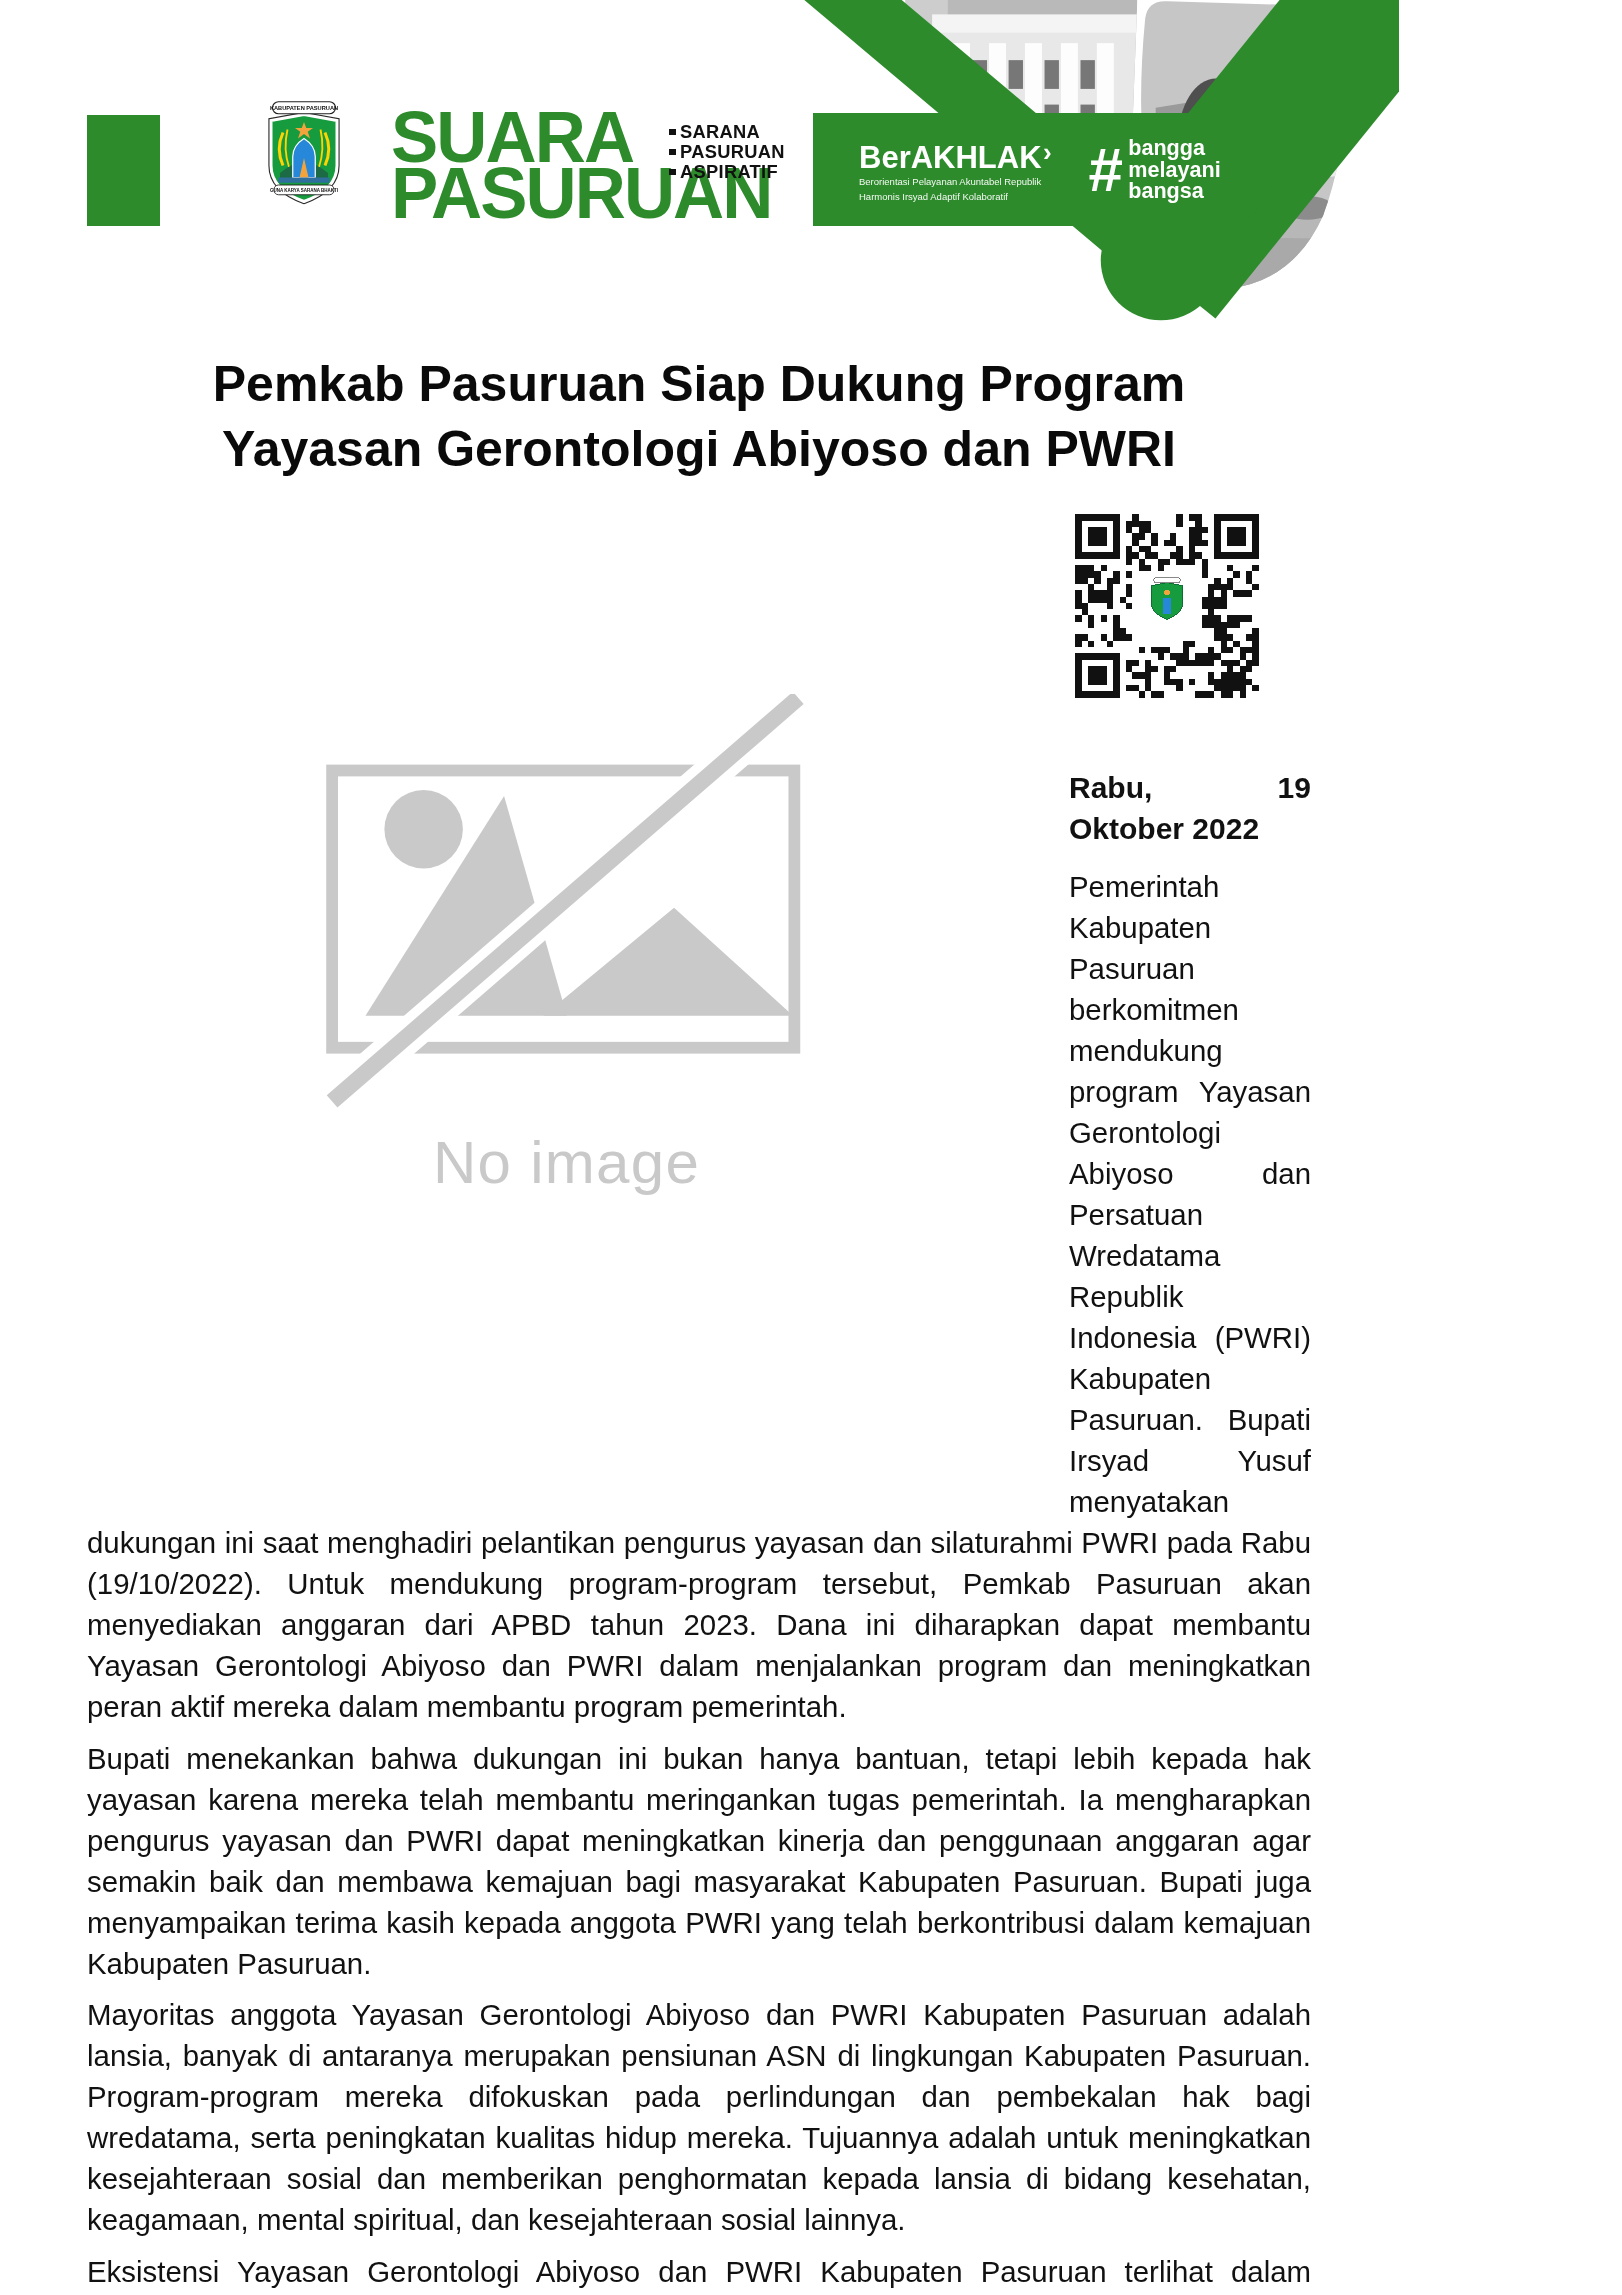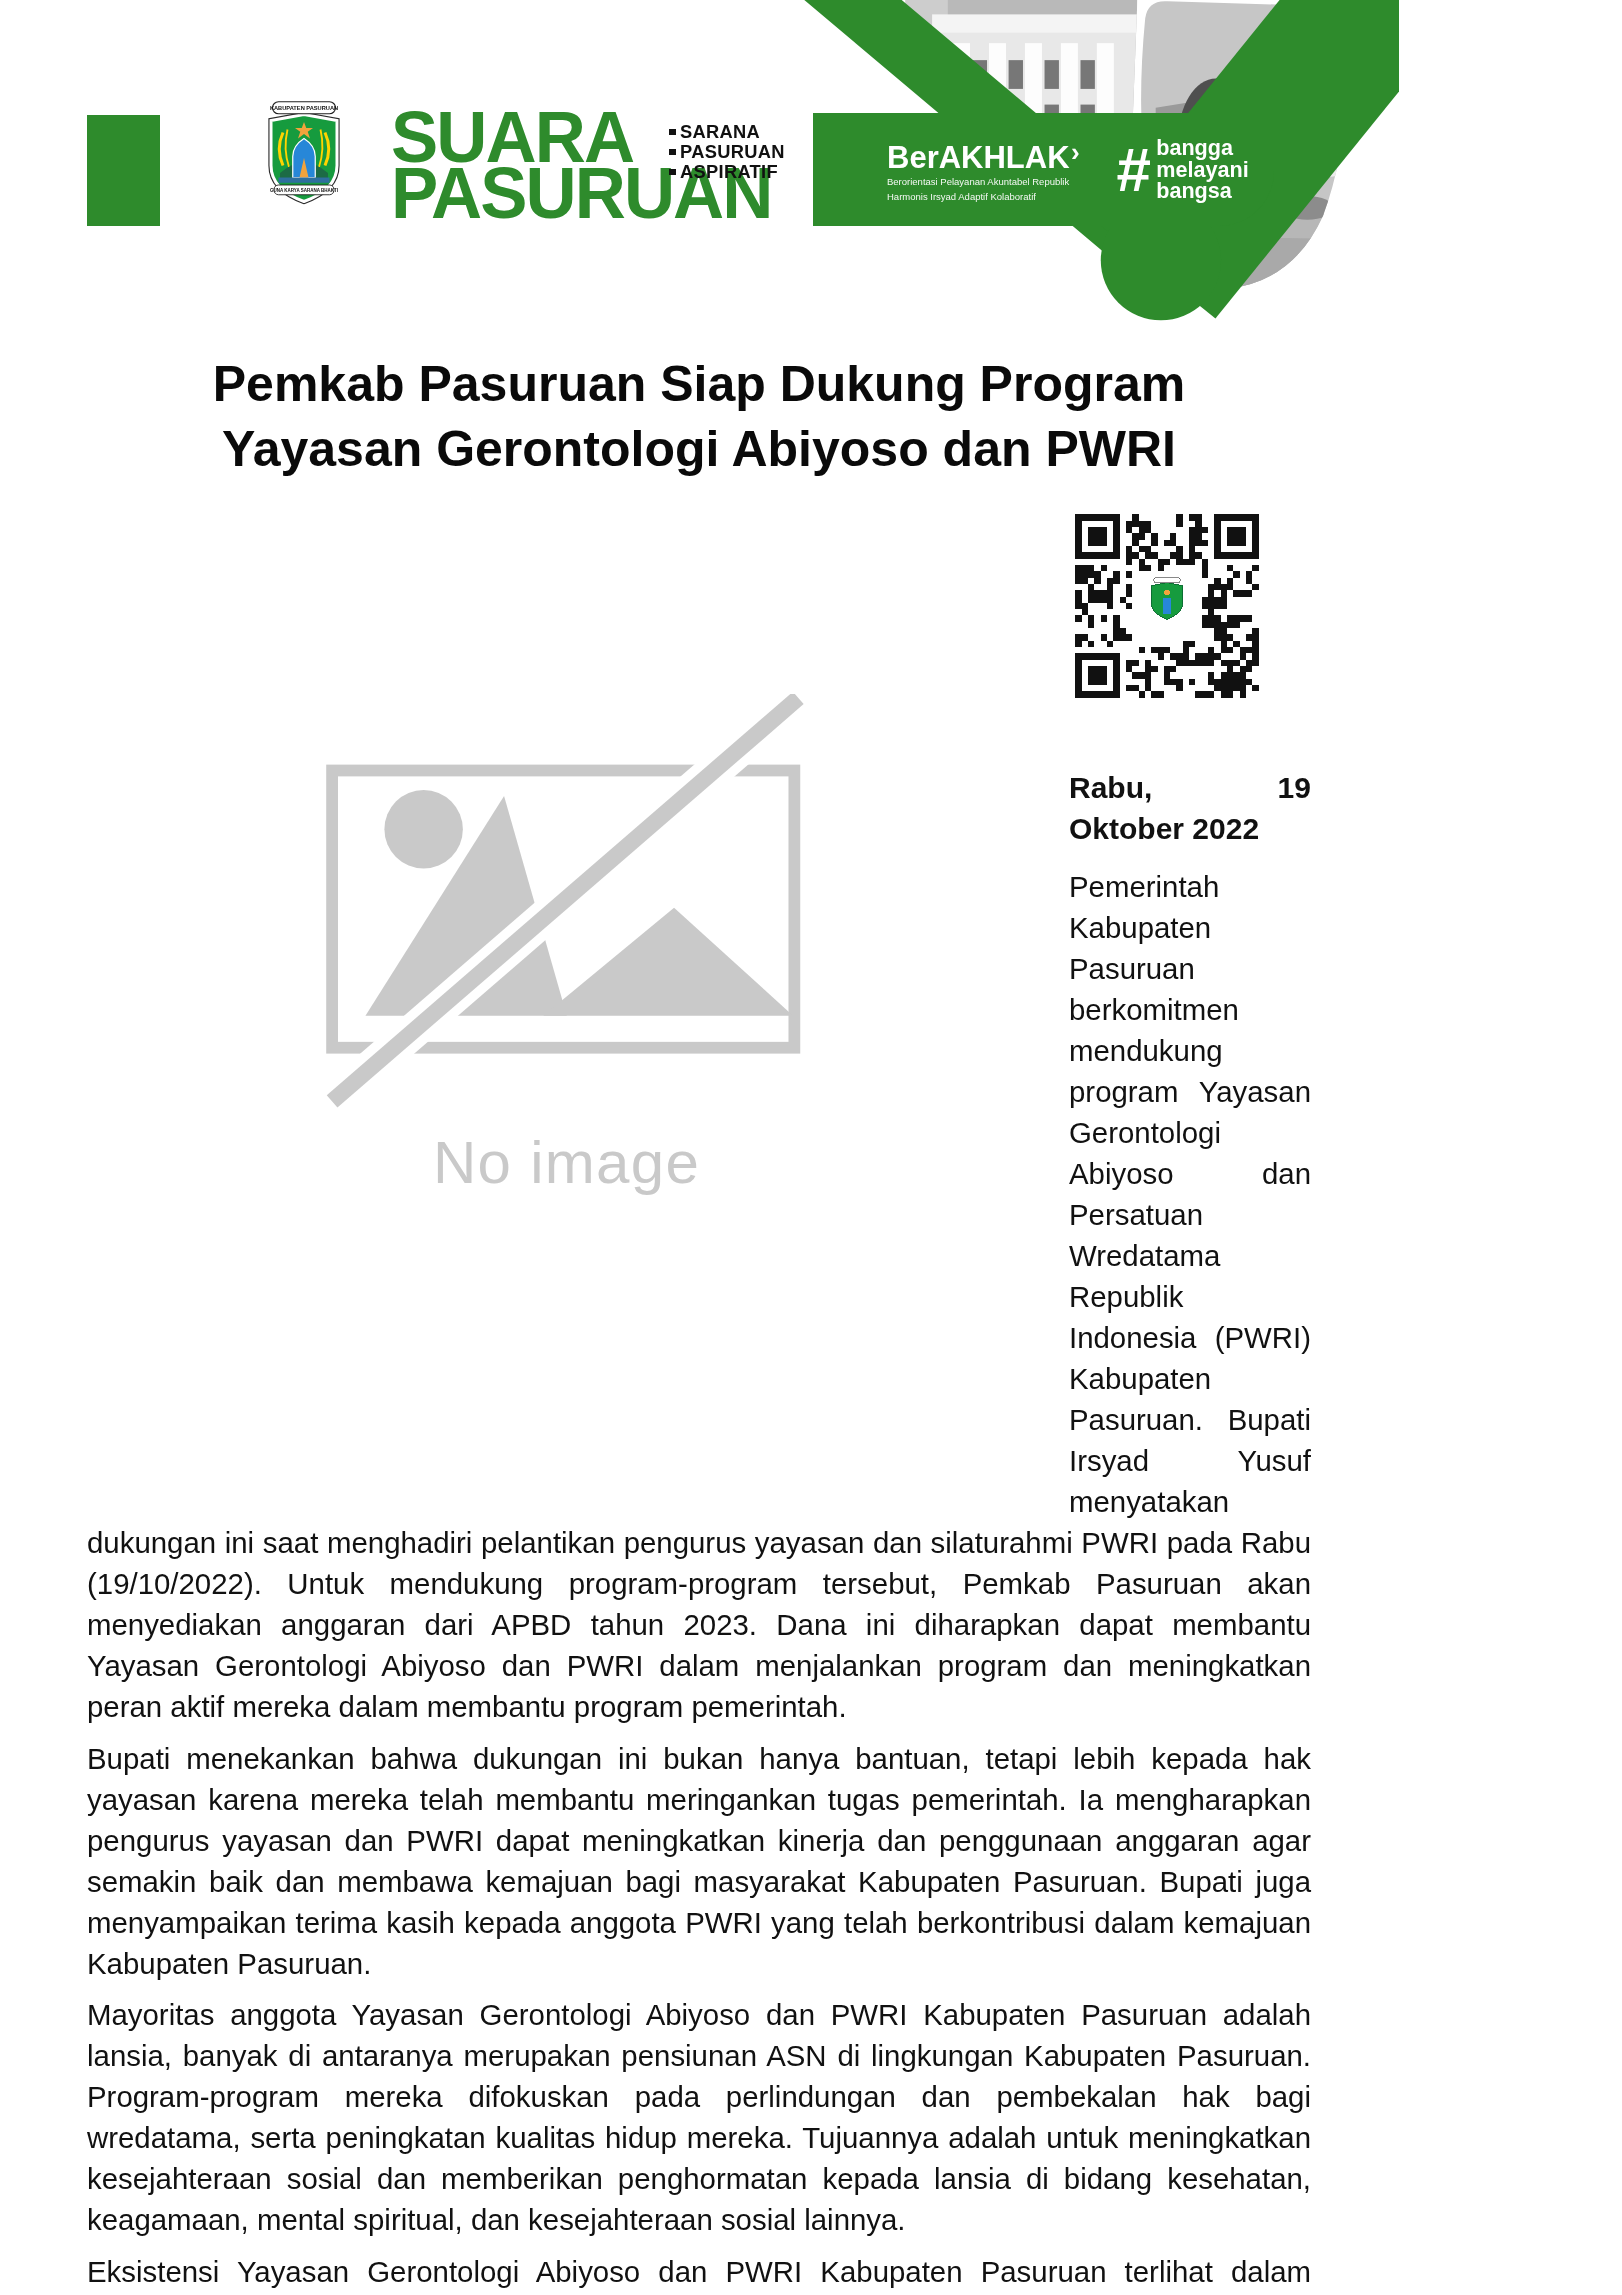--- a/index.html
+++ b/index.html
@@ -12,21 +12,21 @@
   .crest{position:absolute;left:258px;top:101px;width:92px;height:105px;}
   .brand{position:absolute;left:391px;top:109px;color:var(--brand_green,#2e8b2c);
          font-weight:800;font-size:73px;line-height:56px;letter-spacing:-2px;
          transform:scaleX(.97);transform-origin:left top;white-space:nowrap;}
   .tagline{position:absolute;left:669px;top:122px;}
   .tag-row{font-size:18.3px;font-weight:700;line-height:20px;letter-spacing:0.3px;color:#111;white-space:nowrap;}
   .tag-sq{display:inline-block;width:6.5px;height:6.5px;background:#111;margin:0 4.6px 2.6px 0;vertical-align:middle;}
   .band{position:absolute;left:813px;top:113px;width:461px;height:113px;
         background:var(--brand_green,#2e8b2c);border-radius:0 0 55px 0;
         display:flex;align-items:center;padding-left:46px;box-sizing:border-box;gap:37px;}
-  .berakhlak{color:#fff;margin-left:28px;}
+  .berakhlak{color:#fff;}
   .ba-title{font-size:31px;font-weight:700;line-height:31px;white-space:nowrap;}
   .ba-chev{font-size:26px;font-weight:700;vertical-align:6.5px;margin-left:1.3px;}
   .ba-sub{font-size:9.5px;line-height:11px;opacity:.95;white-space:nowrap;margin-top:3.3px;}
   .hashtag{display:flex;align-items:center;color:#fff;}
   .hash-sym{font-size:62px;font-weight:800;line-height:52px;margin-right:5.2px;}
   .hash-words div{font-size:21.6px;font-weight:800;line-height:21.6px;white-space:nowrap;}
 
   
   main{position:relative;padding:352px 88px 0 87px;}
   h1{margin:0 19.6px;font-size:50px;line-height:65px;font-weight:700;text-align:center;color:#0a0a0a;}

